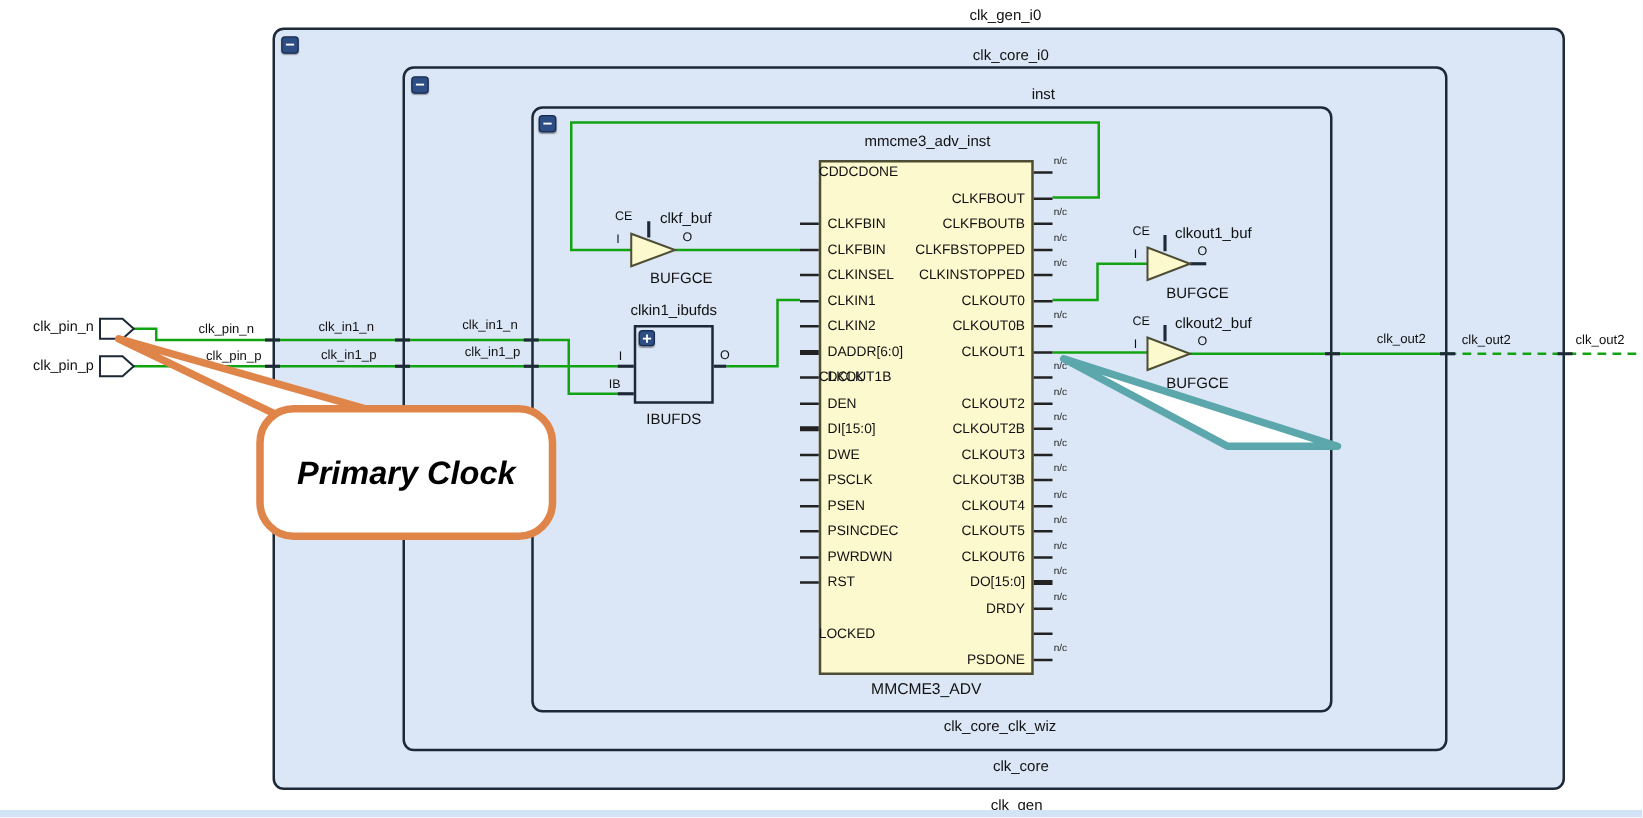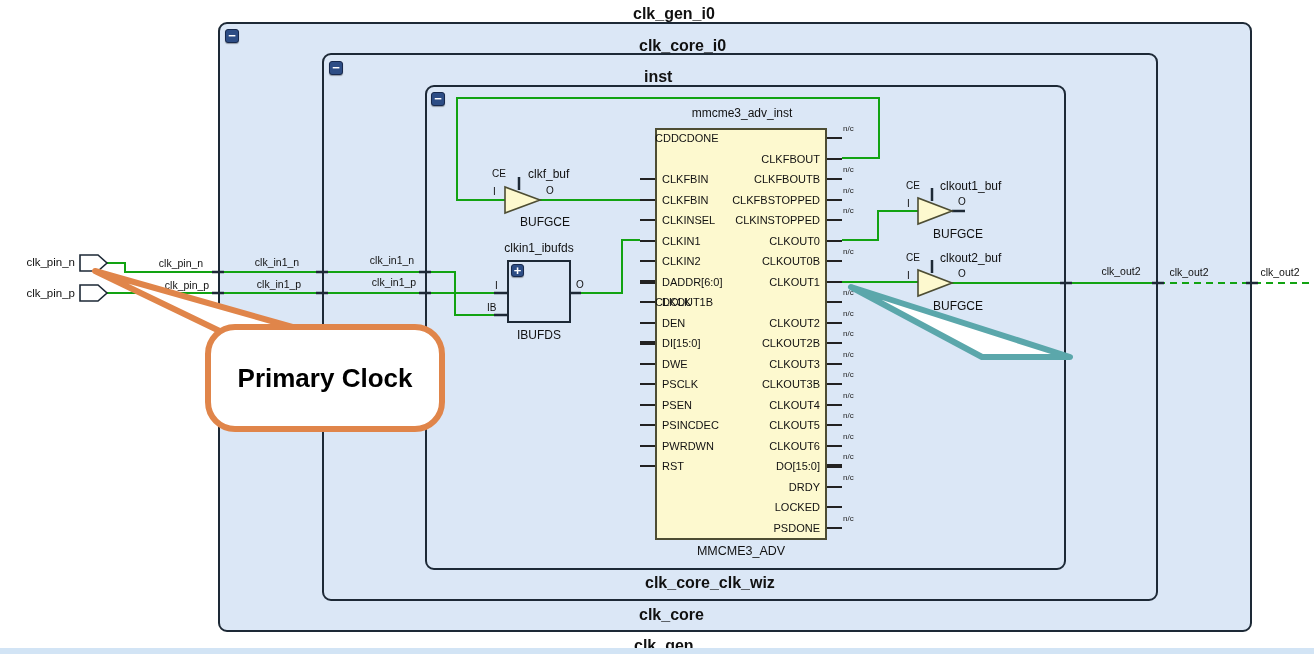--- a/index.html
+++ b/index.html
@@ -1,19 +1,19 @@
 <!DOCTYPE html>
 <html><head>
 <meta charset="utf-8">
 <style>
   html,body{margin:0;padding:0;background:#fff;}
   .canvas{position:relative;width:1314px;height:654px;background:#ffffff;
           font-family:"Liberation Sans",sans-serif;overflow:hidden;color:#111;}
   .region{position:absolute;border:2px solid #1d2936;border-radius:9px;background:#dbe7f6;box-sizing:border-box;}
-  .hlabel{position:absolute;font-size:16px;text-align:left;white-space:nowrap;font-weight:bold;}
+  .hlabel{position:absolute;font-size:12px;text-align:right;white-space:nowrap;}
   .wlabel{position:absolute;font-size:10.5px;text-align:center;width:64px;white-space:nowrap;}
   .collapse-btn{position:absolute;width:14px;height:14px;background:#2d4d85;border:1px solid #17294d;
                 border-radius:3px;color:#fff;font-size:13px;line-height:11px;text-align:center;
                 font-weight:bold;box-sizing:border-box;cursor:pointer;box-shadow:0 1px 1px rgba(0,0,0,.35);}
   .block{position:absolute;background:#fdf9cf;border:2px solid #4d4d33;box-sizing:border-box;}
   .ibox{position:absolute;border:2px solid #1d2936;box-sizing:border-box;background:transparent;}
   .pin-label{position:absolute;font-size:11px;line-height:12px;white-space:nowrap;}
   .stub{position:absolute;background:#222;height:2px;}
   .stub.bus{height:4px;}
   .nc{position:absolute;font-size:8px;line-height:8px;color:#222;}
@@ -207,31 +207,31 @@
       <div class="nc" style="left:843px;top:412.0px;">n/c</div>
       <div class="pin-label" style="left:655px;top:439.5px;width:165px;text-align:right;">CLKOUT6</div>
       <div class="stub" style="left:827px;top:444.5px;width:15px;"></div>
       <div class="nc" style="left:843px;top:432.5px;">n/c</div>
       <div class="pin-label" style="left:655px;top:460.0px;width:165px;text-align:right;">DO[15:0]</div>
       <div class="stub bus" style="left:827px;top:464.0px;width:15px;"></div>
       <div class="nc" style="left:843px;top:453.0px;">n/c</div>
       <div class="pin-label" style="left:655px;top:480.5px;width:165px;text-align:right;">DRDY</div>
       <div class="stub" style="left:827px;top:485.5px;width:15px;"></div>
       <div class="nc" style="left:843px;top:473.5px;">n/c</div>
-      <div class="pin-label" style="left:655px;top:501.0px;width:165px;text-align:right;">LOCKED</div>
+      <div class="pin-label" style="left:655px;top:501.0px;width:165px;">LOCKED</div>
       <div class="stub" style="left:827px;top:506.0px;width:15px;"></div>
       <div class="pin-label" style="left:655px;top:521.5px;width:165px;text-align:right;">PSDONE</div>
       <div class="stub" style="left:827px;top:526.5px;width:15px;"></div>
       <div class="nc" style="left:843px;top:514.5px;">n/c</div>
     </div>
   <div class="celltext" style="left:641px;top:544px;width:200px;font-size:12.5px;">MMCME3_ADV</div>
 
   <svg width="1314" height="654">
     <polygon points="95,271 310,332 230,336" fill="#ffffff" stroke="#e0854a" stroke-width="6" stroke-linejoin="round"></polygon>
     <polygon points="851,287 1070,357 982,357" fill="#ffffff" stroke="#5ba7ab" stroke-width="6" stroke-linejoin="round"></polygon>
   </svg>
 
-  <div class="callout" style="left:205px;top:324px;width:240px;height:108px;border-color:#e0854a;font-size:26px;">
+  <div class="callout" style="left:205px;top:324px;width:240px;height:108px;border-color:#e0854a;font-size:26px;font-style:italic;">
     <div>Primary Clock</div>
   </div>
 
   <div class="bottom-strip"></div>
 </div>
 
 </body></html>

